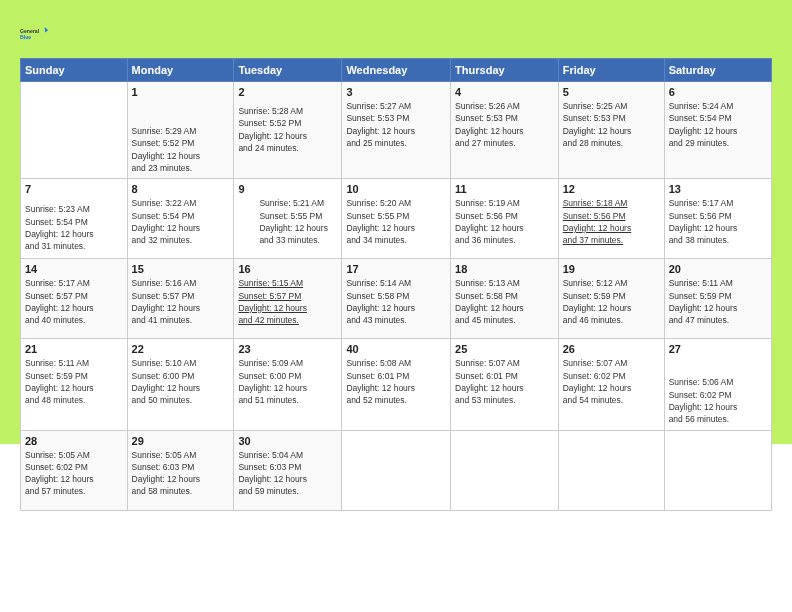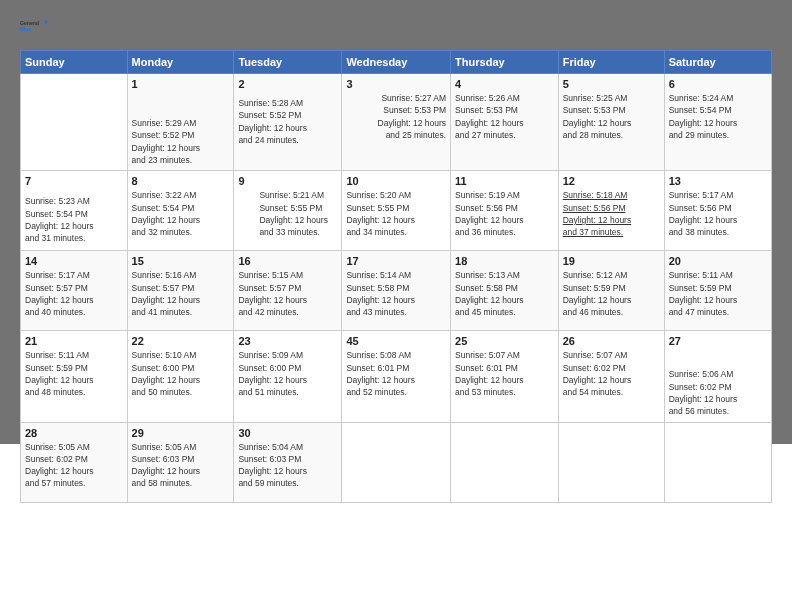--- a/index.html
+++ b/index.html
@@ -6,22 +6,22 @@
     body {
       font-family: Arial, sans-serif;
       background: #fff;
       width: 792px;
       height: 612px;
       overflow: hidden;
     }
     .page {
       width: 792px;
       height: 444px;
-      padding: 12px 20px;
-      background: #737373;
+      padding: 20px 20px;
+      background: #bef264;
     }
     .header {
       display: flex;
       justify-content: space-between;
       align-items: flex-start;
       margin-bottom: 10px;
     }
     .logo {
       display: flex;
       align-items: center;
@@ -126,21 +126,21 @@
           </td>
           <td>
             <span class="day-number">2</span>
             <div class="day-info" style="white-space: pre-line; margin-top: 7px;">Sunrise: 5:28 AM
 Sunset: 5:52 PM
 Daylight: 12 hours
 and 24 minutes.</div>
           </td>
           <td>
             <span class="day-number">3</span>
-            <div class="day-info" style="white-space: pre-line; text-align: right;">Sunrise: 5:27 AM
+            <div class="day-info" style="white-space: pre-line;">Sunrise: 5:27 AM
 Sunset: 5:53 PM
 Daylight: 12 hours
 and 25 minutes.</div>
           </td>
           <td>
             <span class="day-number">4</span>
             <div class="day-info" style="white-space: pre-line;">Sunrise: 5:26 AM
 Sunset: 5:53 PM
 Daylight: 12 hours
 and 27 minutes.</div>
@@ -221,21 +221,21 @@
           </td>
           <td>
             <span class="day-number">15</span>
             <div class="day-info" style="white-space: pre-line;">Sunrise: 5:16 AM
 Sunset: 5:57 PM
 Daylight: 12 hours
 and 41 minutes.</div>
           </td>
           <td>
             <span class="day-number">16</span>
-            <div class="day-info" style="white-space: pre-line;">Sunrise: 5:15 AM
+            <div class="day-info" style="white-space: pre-line; text-decoration: underline;">Sunrise: 5:15 AM
 Sunset: 5:57 PM
 Daylight: 12 hours
 and 42 minutes.</div>
           </td>
           <td>
             <span class="day-number">17</span>
             <div class="day-info" style="white-space: pre-line;">Sunrise: 5:14 AM
 Sunset: 5:58 PM
 Daylight: 12 hours
 and 43 minutes.</div>
@@ -278,21 +278,21 @@
 and 50 minutes.</div>
           </td>
           <td>
             <span class="day-number">23</span>
             <div class="day-info" style="white-space: pre-line;">Sunrise: 5:09 AM
 Sunset: 6:00 PM
 Daylight: 12 hours
 and 51 minutes.</div>
           </td>
           <td>
-            <span class="day-number">45</span>
+            <span class="day-number">40</span>
             <div class="day-info" style="white-space: pre-line;">Sunrise: 5:08 AM
 Sunset: 6:01 PM
 Daylight: 12 hours
 and 52 minutes.</div>
           </td>
           <td>
             <span class="day-number">25</span>
             <div class="day-info" style="white-space: pre-line;">Sunrise: 5:07 AM
 Sunset: 6:01 PM
 Daylight: 12 hours

